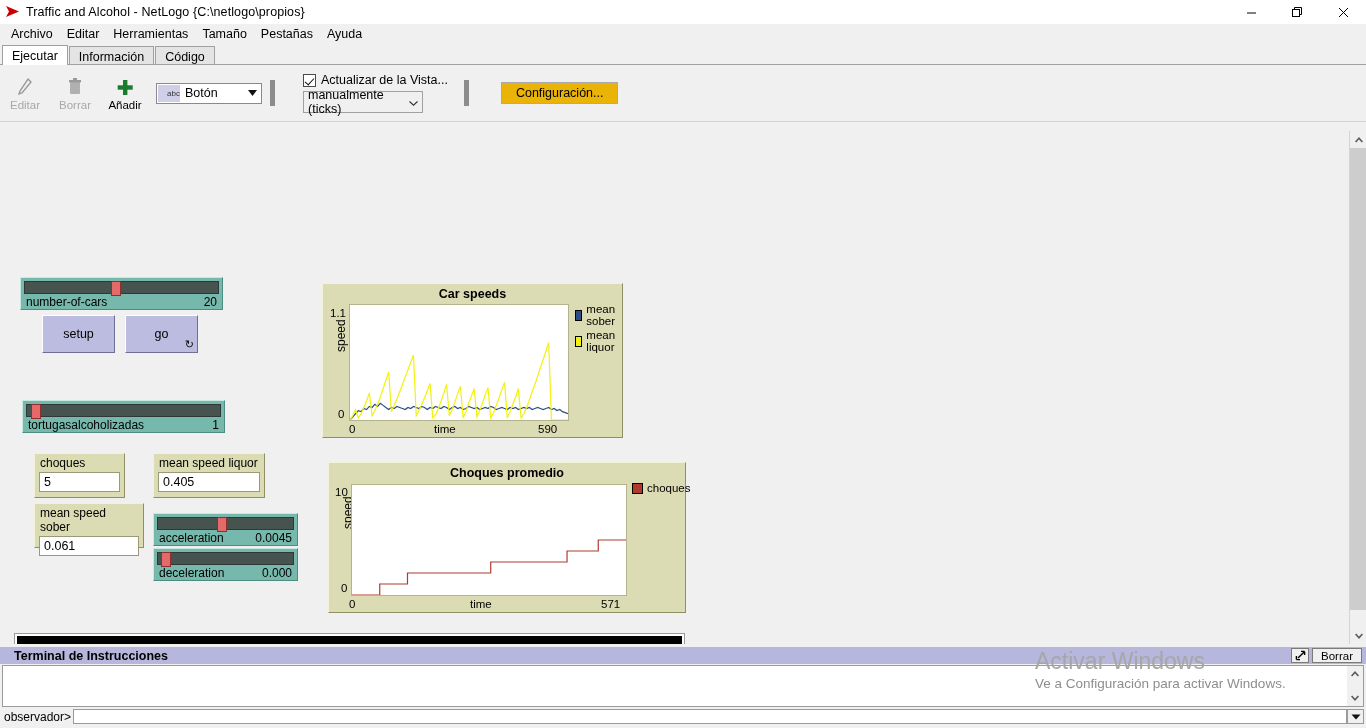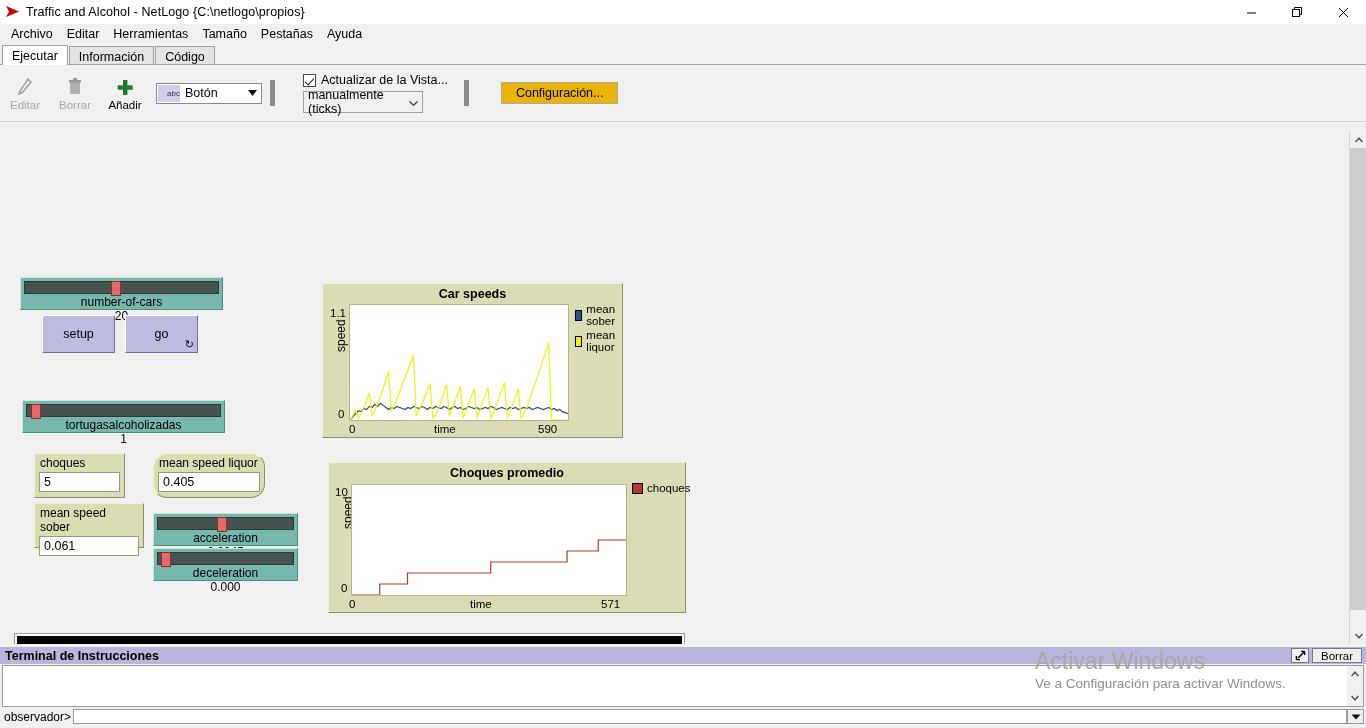--- a/index.html
+++ b/index.html
@@ -86,21 +86,21 @@
 
   
   .slider{ position:absolute; background:#76b8ac; border-top:1px solid #c9e8e2;
            border-left:1px solid #c9e8e2; border-right:1px solid #4d8c82;
            border-bottom:1px solid #4d8c82; padding:3px 3px 0 3px; }
   .slider-track{ height:13px; background:#46534f; border:1px solid #2e3937;
                  position:relative; }
   .slider-thumb{ position:absolute; top:-1px; width:10px; height:15px; background:#e46a6a;
                  border:1px solid #8d2f2f; }
   .slider-row{ display:flex; justify-content:space-between; align-items:center;
-               font-size:12px; padding:1px 2px 2px 2px;flex-direction:column; }
+               font-size:12px; padding:1px 2px 2px 2px; }
 
   .nl-button{ position:absolute; background:#bcbce0; border-top:1px solid #ffffff;
               border-left:1px solid #ffffff; border-right:1px solid #6e6e96;
               border-bottom:1px solid #6e6e96; display:flex; align-items:center;
               justify-content:center; font-size:12.5px; }
   .forever-badge{ position:absolute; right:3px; bottom:1px; font-size:11px; color:#000; }
 
   .monitor{ position:absolute; background:#dcdcb4; border-top:1px solid #f2f2d8;
             border-left:1px solid #f2f2d8; border-right:1px solid #8f8f66;
             border-bottom:1px solid #8f8f66; padding:2px 4px 4px 4px; }
@@ -133,21 +133,21 @@
   #vthumb{ position:absolute; left:0; top:17px; width:17px; height:462px; background:#cdcdcd; }
   #hscroll-top{ position:absolute; left:0; top:644px; width:1366px; height:10px;
                 background:#f0f0f0; display:flex; align-items:center; }
   .mini-arrow{ margin-left:4px; }
 
   
   #cmdcenter{ position:absolute; left:0; top:647px; width:1366px; height:81px;
               background:#f0f0f0; }
   #cc-header{ position:absolute; left:0; top:0; width:1366px; height:17px;
               background:#b7b7dd; display:flex; align-items:center; }
-  #cc-title{ font-weight:bold; font-size:12.5px; padding-left:5px; color:#000; }
+  #cc-title{ font-weight:bold; font-size:12.5px; padding-left:14px; color:#000; }
   #cc-expand{ position:absolute; right:57px; top:1px; width:18px; height:15px;
               background:#f0f0f0; border:1px solid #7a7a7a;
               display:flex; align-items:center; justify-content:center; }
   #cc-clear{ position:absolute; right:4px; top:1px; width:50px; height:15px;
              background:#f0f0f0; border:1px solid #7a7a7a; font-size:11.5px;
              display:flex; align-items:center; justify-content:center; }
   #cc-output{ position:absolute; left:2px; top:18px; width:1362px; height:42px;
               background:#ffffff; border:1px solid #9a9a9a; }
   #cc-out-scroll{ position:absolute; right:0; top:0; width:16px; height:40px;
                   background:#f0f0f0; }
@@ -310,21 +310,21 @@
       <span>tortugasalcoholizadas</span>
       <span>1</span>
     </div>
   </div>
 
   <div class="monitor" style="left:34px; top:322px; width:91px; height:45px;">
     <div class="monitor-label">choques</div>
     <div class="monitor-value">5</div>
   </div>
 
-  <div class="monitor" style="left:153px; top:322px; width:112px; height:45px;border-radius:14px;">
+  <div class="monitor" style="left:153px; top:322px; width:112px; height:45px;">
     <div class="monitor-label">mean speed liquor</div>
     <div class="monitor-value">0.405</div>
   </div>
 
   <div class="monitor" style="left:34px; top:372px; width:110px; height:45px;">
     <div class="monitor-label">mean speed sober</div>
     <div class="monitor-value">0.061</div>
   </div>
 
   <div class="slider" style="left:153px; top:382px; width:145px; height:33px;">

